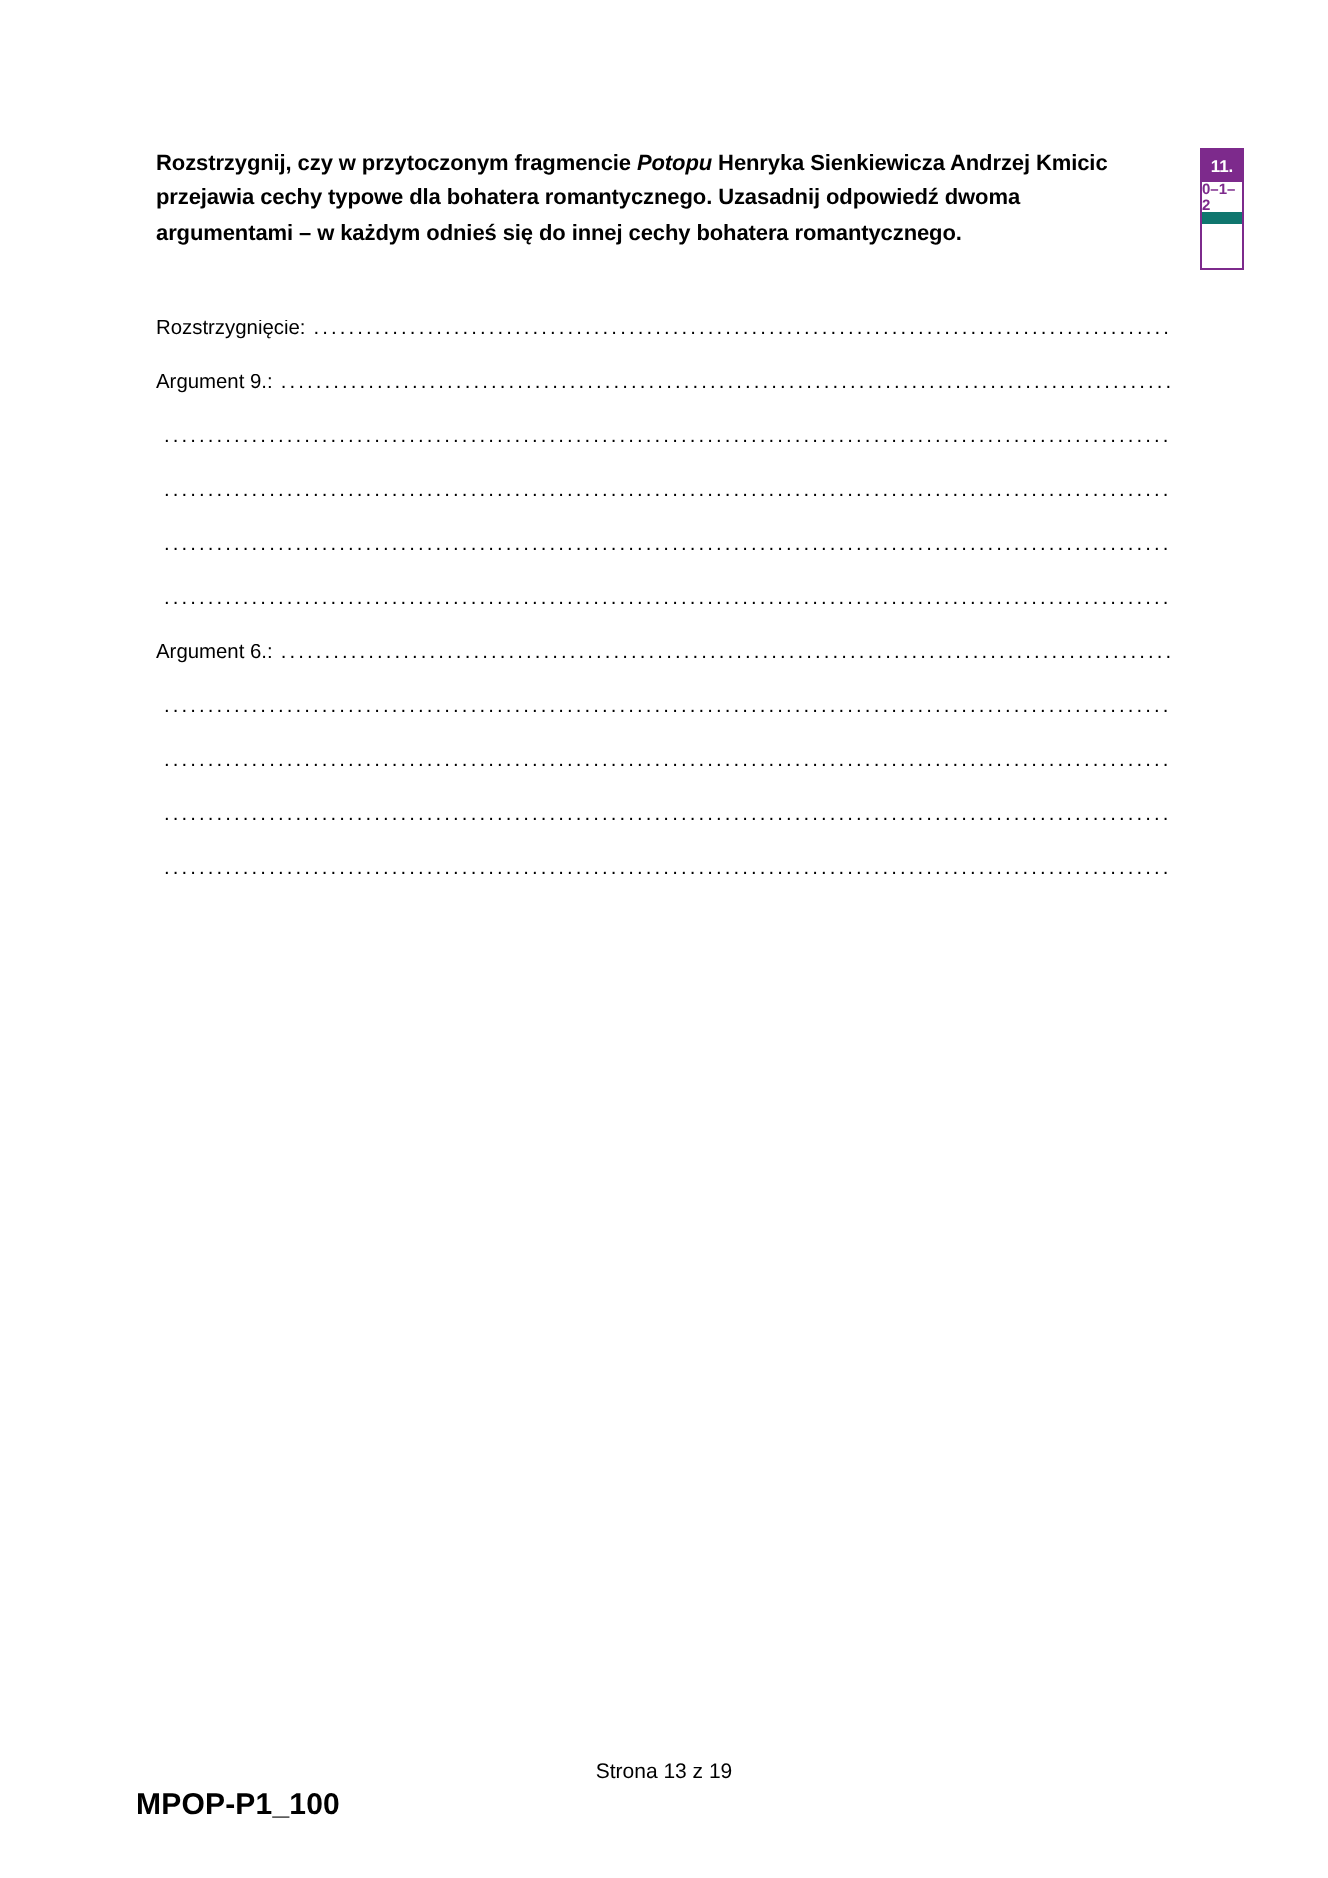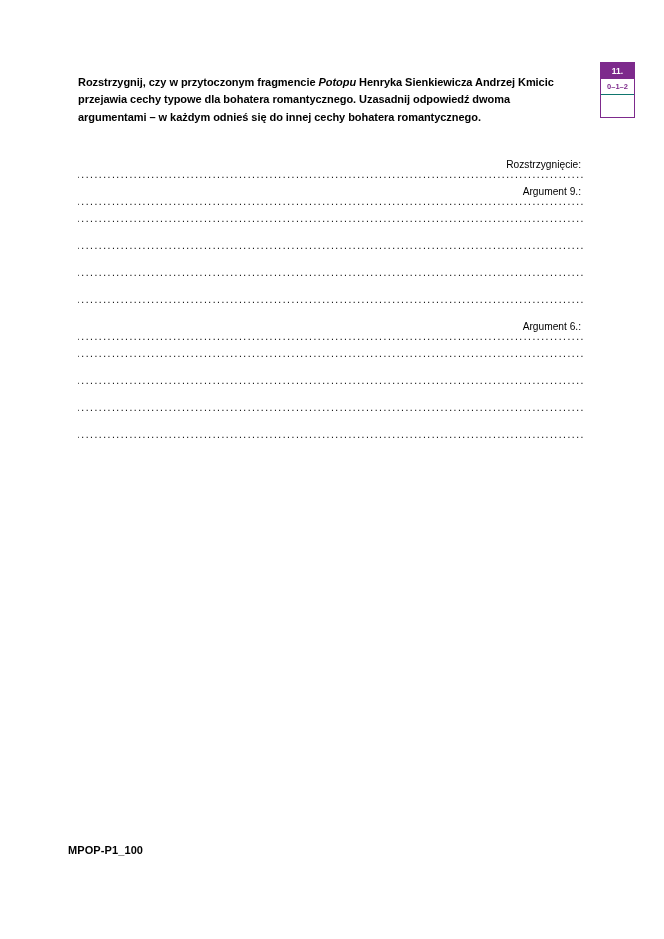--- a/index.html
+++ b/index.html
@@ -36,22 +36,22 @@
     letter-spacing: -0.05px;
   }
   .prompt .it {
     font-style: italic;
   }
 
   
   .score-box {
     position: absolute;
     left: 600px;
-    top: 62px;
-    width: 35px;
+    top: 74px;
+    width: 22px;
     border: 1px solid #7d2a8c;
     box-sizing: border-box;
   }
   .score-num {
     height: 16px;
     background: #7d2a8c;
     color: #ffffff;
     font-size: 8.5px;
     font-weight: bold;
     display: flex;
@@ -61,44 +61,43 @@
   }
   .score-scale {
     height: 15px;
     background: #ffffff;
     color: #7d2a8c;
     font-size: 7.5px;
     font-weight: bold;
     display: flex;
     align-items: center;
     justify-content: center;
-    border-bottom: 1px solid #0f766e;
+    border-bottom: 6px solid #0f766e;
     line-height: 1;
   }
   .score-blank {
     height: 22px;
     background: #ffffff;
   }
 
   
   .answer-area {
     position: absolute;
     left: 78px;
     top: 160px;
     width: 507px;
   }
   .ans-row {
     display: flex;
-    align-items: flex-end;
+    align-items: flex-start;
     font-size: 10.2px;
     line-height: 1;
     height: 27px;
     white-space: nowrap;
     overflow: hidden;
-    flex-direction: column;
   }
   .ans-label {
     flex: 0 0 auto;
     padding-right: 4px;
     color: #000;
   }
   .ans-dots {
     flex: 1 1 auto;
     overflow: hidden;
     color: #000;
@@ -114,22 +113,22 @@
     position: absolute;
     left: 0;
     top: 880px;
     width: 664px;
     text-align: center;
     font-size: 10.5px;
   }
   .footer-code {
     position: absolute;
     left: 68px;
-    top: 844px;
-    font-size: 11px;
+    top: 894px;
+    font-size: 15px;
     font-weight: bold;
     letter-spacing: 0.1px;
   }
 </style>
 </head>
 <body>
 
 <div class="page">
 
   <div class="prompt">
@@ -194,15 +193,16 @@
       <span class="ans-dots">...............................................................................................................................................</span>
     </div>
 
     <div class="ans-row full">
       <span class="ans-label"></span>
       <span class="ans-dots">...............................................................................................................................................</span>
     </div>
 
   </div>
 
+  <div class="footer-page">Strona 13 z 19</div>
   <div class="footer-code">MPOP-P1_100</div>
 
 </div>
 
 </body></html>

